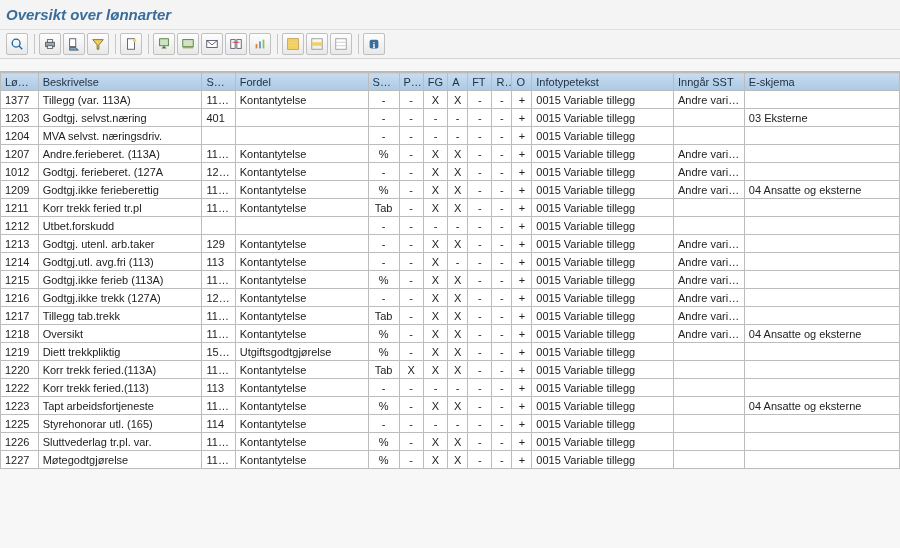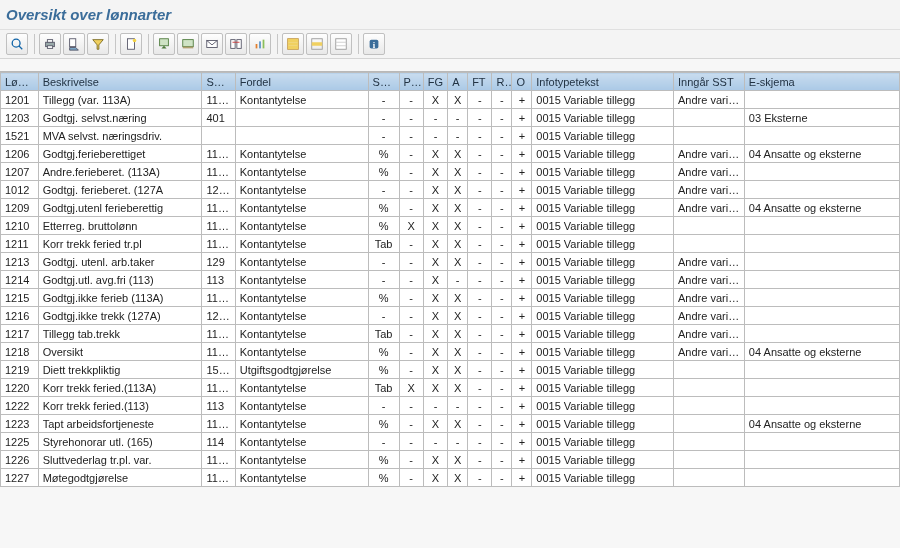--- a/index.html
+++ b/index.html
@@ -238,21 +238,21 @@
           <th>FT</th>
           <th>R…</th>
           <th>O</th>
           <th>Infotypetekst</th>
           <th>Inngår SST</th>
           <th>E-skjema</th>
         </tr>
       </thead>
       <tbody id="tbody">
           <tr>
-            <td>1201</td>
+            <td>1377</td>
             <td>Tillegg (var. 113A)</td>
             <td>11…</td>
             <td>Kontantytelse</td>
             <td style="text-align: center;">-</td>
             <td style="text-align: center;">-</td>
             <td style="text-align: center;">X</td>
             <td style="text-align: center;">X</td>
             <td style="text-align: center;">-</td>
             <td style="text-align: center;">-</td>
             <td style="text-align: center;">+</td>
@@ -270,50 +270,34 @@
             <td style="text-align: center;">-</td>
             <td style="text-align: center;">-</td>
             <td style="text-align: center;">-</td>
             <td style="text-align: center;">-</td>
             <td style="text-align: center;">+</td>
             <td>0015 Variable tillegg</td>
             <td></td>
             <td>03 Eksterne</td>
           </tr>
           <tr>
-            <td>1521</td>
+            <td>1204</td>
             <td>MVA selvst. næringsdriv.</td>
             <td></td>
             <td></td>
             <td style="text-align: center;">-</td>
             <td style="text-align: center;">-</td>
             <td style="text-align: center;">-</td>
             <td style="text-align: center;">-</td>
             <td style="text-align: center;">-</td>
             <td style="text-align: center;">-</td>
             <td style="text-align: center;">+</td>
             <td>0015 Variable tillegg</td>
             <td></td>
             <td></td>
-          </tr>
-          <tr>
-            <td>1206</td>
-            <td>Godtgj.ferieberettiget</td>
-            <td>11…</td>
-            <td>Kontantytelse</td>
-            <td style="text-align: center;">%</td>
-            <td style="text-align: center;">-</td>
-            <td style="text-align: center;">X</td>
-            <td style="text-align: center;">X</td>
-            <td style="text-align: center;">-</td>
-            <td style="text-align: center;">-</td>
-            <td style="text-align: center;">+</td>
-            <td>0015 Variable tillegg</td>
-            <td>Andre vari…</td>
-            <td>04 Ansatte og eksterne</td>
           </tr>
           <tr>
             <td>1207</td>
             <td>Andre.ferieberet. (113A)</td>
             <td>11…</td>
             <td>Kontantytelse</td>
             <td style="text-align: center;">%</td>
             <td style="text-align: center;">-</td>
             <td style="text-align: center;">X</td>
             <td style="text-align: center;">X</td>
@@ -335,59 +319,59 @@
             <td style="text-align: center;">X</td>
             <td style="text-align: center;">-</td>
             <td style="text-align: center;">-</td>
             <td style="text-align: center;">+</td>
             <td>0015 Variable tillegg</td>
             <td>Andre vari…</td>
             <td></td>
           </tr>
           <tr>
             <td>1209</td>
-            <td>Godtgj.utenl ferieberettig</td>
+            <td>Godtgj.ikke ferieberettig</td>
             <td>11…</td>
             <td>Kontantytelse</td>
             <td style="text-align: center;">%</td>
             <td style="text-align: center;">-</td>
             <td style="text-align: center;">X</td>
             <td style="text-align: center;">X</td>
             <td style="text-align: center;">-</td>
             <td style="text-align: center;">-</td>
             <td style="text-align: center;">+</td>
             <td>0015 Variable tillegg</td>
             <td>Andre vari…</td>
             <td>04 Ansatte og eksterne</td>
-          </tr>
-          <tr>
-            <td>1210</td>
-            <td>Etterreg. bruttolønn</td>
-            <td>11…</td>
-            <td>Kontantytelse</td>
-            <td style="text-align: center;">%</td>
-            <td style="text-align: center;">X</td>
-            <td style="text-align: center;">X</td>
-            <td style="text-align: center;">X</td>
-            <td style="text-align: center;">-</td>
-            <td style="text-align: center;">-</td>
-            <td style="text-align: center;">+</td>
-            <td>0015 Variable tillegg</td>
-            <td></td>
-            <td></td>
           </tr>
           <tr>
             <td>1211</td>
             <td>Korr trekk  feried tr.pl</td>
             <td>11…</td>
             <td>Kontantytelse</td>
             <td style="text-align: center;">Tab</td>
             <td style="text-align: center;">-</td>
             <td style="text-align: center;">X</td>
             <td style="text-align: center;">X</td>
+            <td style="text-align: center;">-</td>
+            <td style="text-align: center;">-</td>
+            <td style="text-align: center;">+</td>
+            <td>0015 Variable tillegg</td>
+            <td></td>
+            <td></td>
+          </tr>
+          <tr>
+            <td>1212</td>
+            <td>Utbet.forskudd</td>
+            <td></td>
+            <td></td>
+            <td style="text-align: center;">-</td>
+            <td style="text-align: center;">-</td>
+            <td style="text-align: center;">-</td>
+            <td style="text-align: center;">-</td>
             <td style="text-align: center;">-</td>
             <td style="text-align: center;">-</td>
             <td style="text-align: center;">+</td>
             <td>0015 Variable tillegg</td>
             <td></td>
             <td></td>
           </tr>
           <tr>
             <td>1213</td>
             <td>Godtgj. utenl. arb.taker</td>

